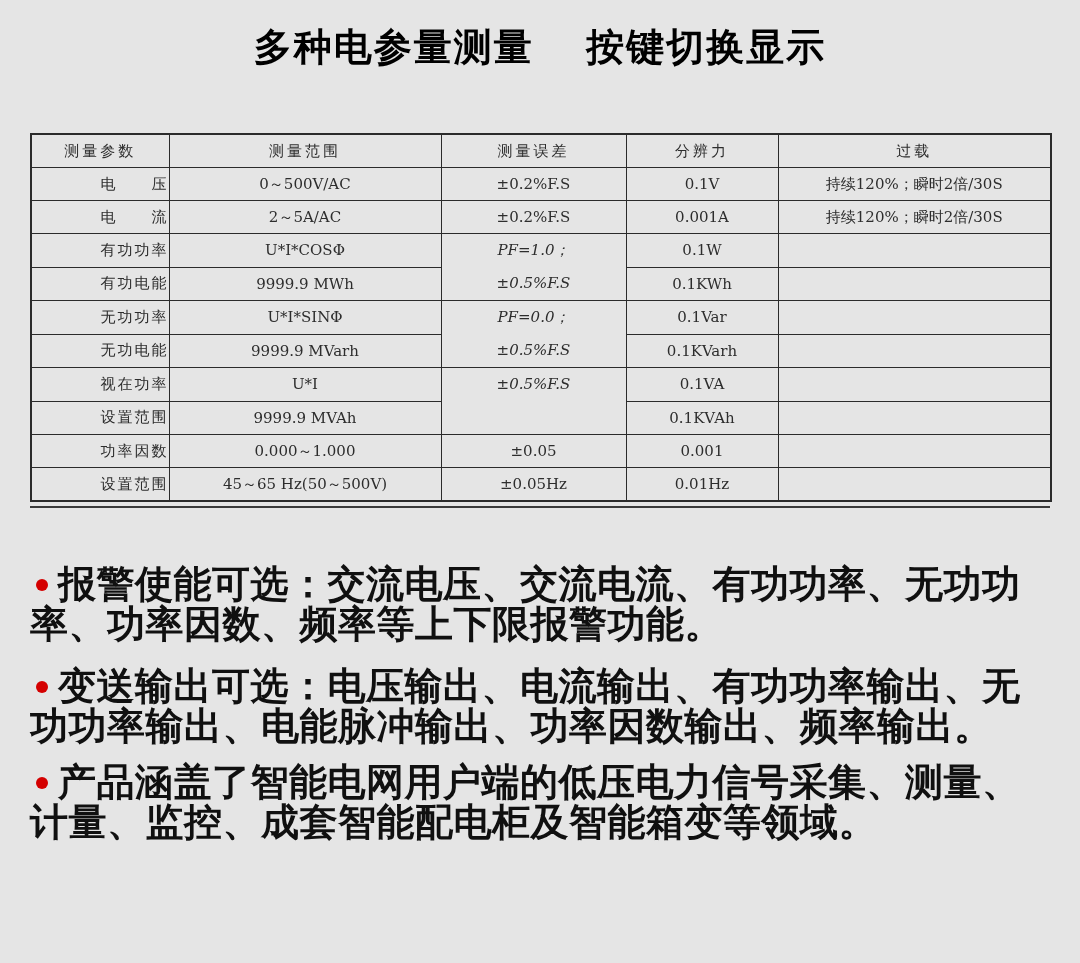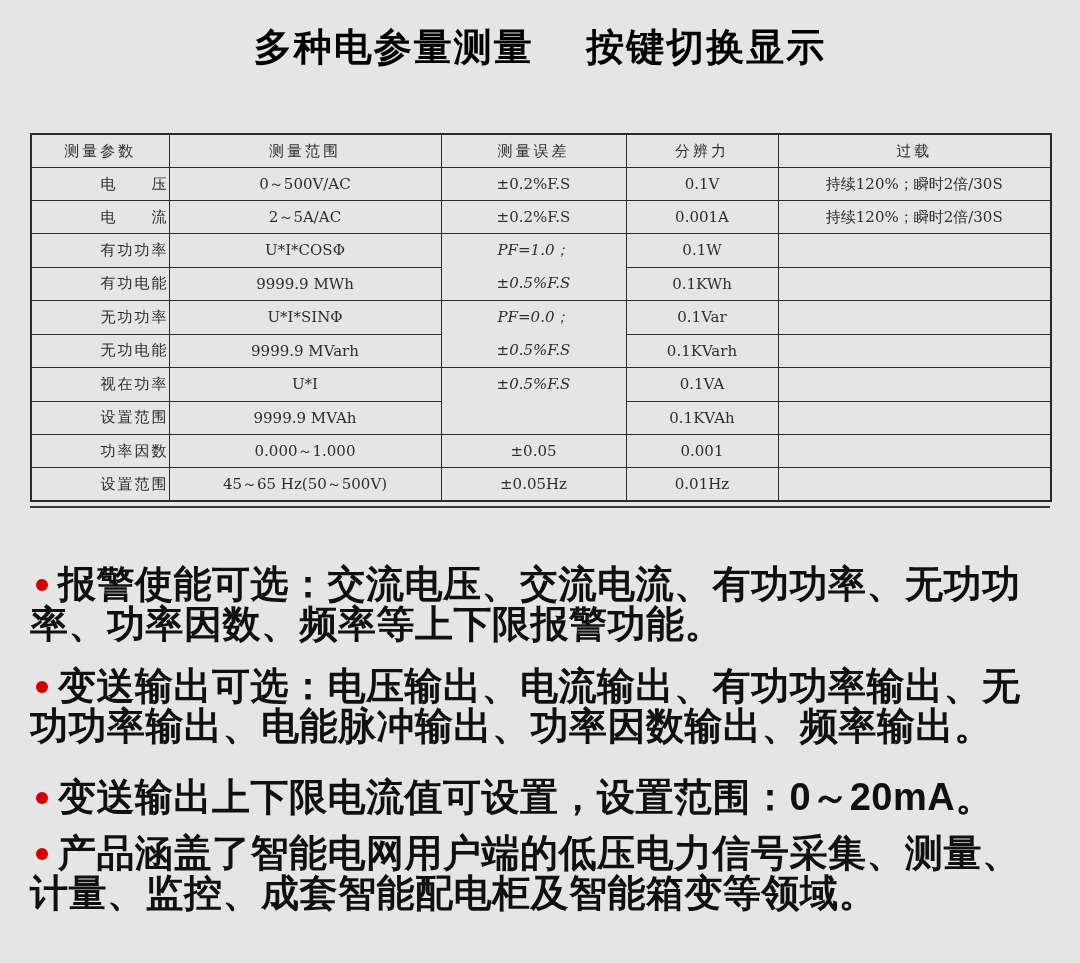--- a/index.html
+++ b/index.html
@@ -138,17 +138,16 @@
         <td class="c-res">0.01Hz</td>
         <td class="c-over"></td>
       </tr>
     </tbody>
   </table>
   <div class="bottom-line"></div>
 
   <div class="bullets">
     <p class="bullet b1"><span class="dot"></span><span>报警使能可选：交流电压、交流电流、有功功率、无功功率、功率因数、频率等上下限报警功能。</span></p>
     <p class="bullet b2"><span class="dot"></span><span>变送输出可选：电压输出、电流输出、有功功率输出、无功功率输出、电能脉冲输出、功率因数输出、频率输出。</span></p>
-    <p class="bullet b3"><span class="dot"></span><span>变送输出上下限电流值可设置，设置范围：0～20mA。</span></p>
     <p class="bullet b4"><span class="dot"></span><span>产品涵盖了智能电网用户端的低压电力信号采集、测量、计量、监控、成套智能配电柜及智能箱变等领域。</span></p>
   </div>
 
 </div>
 
 </body></html>

